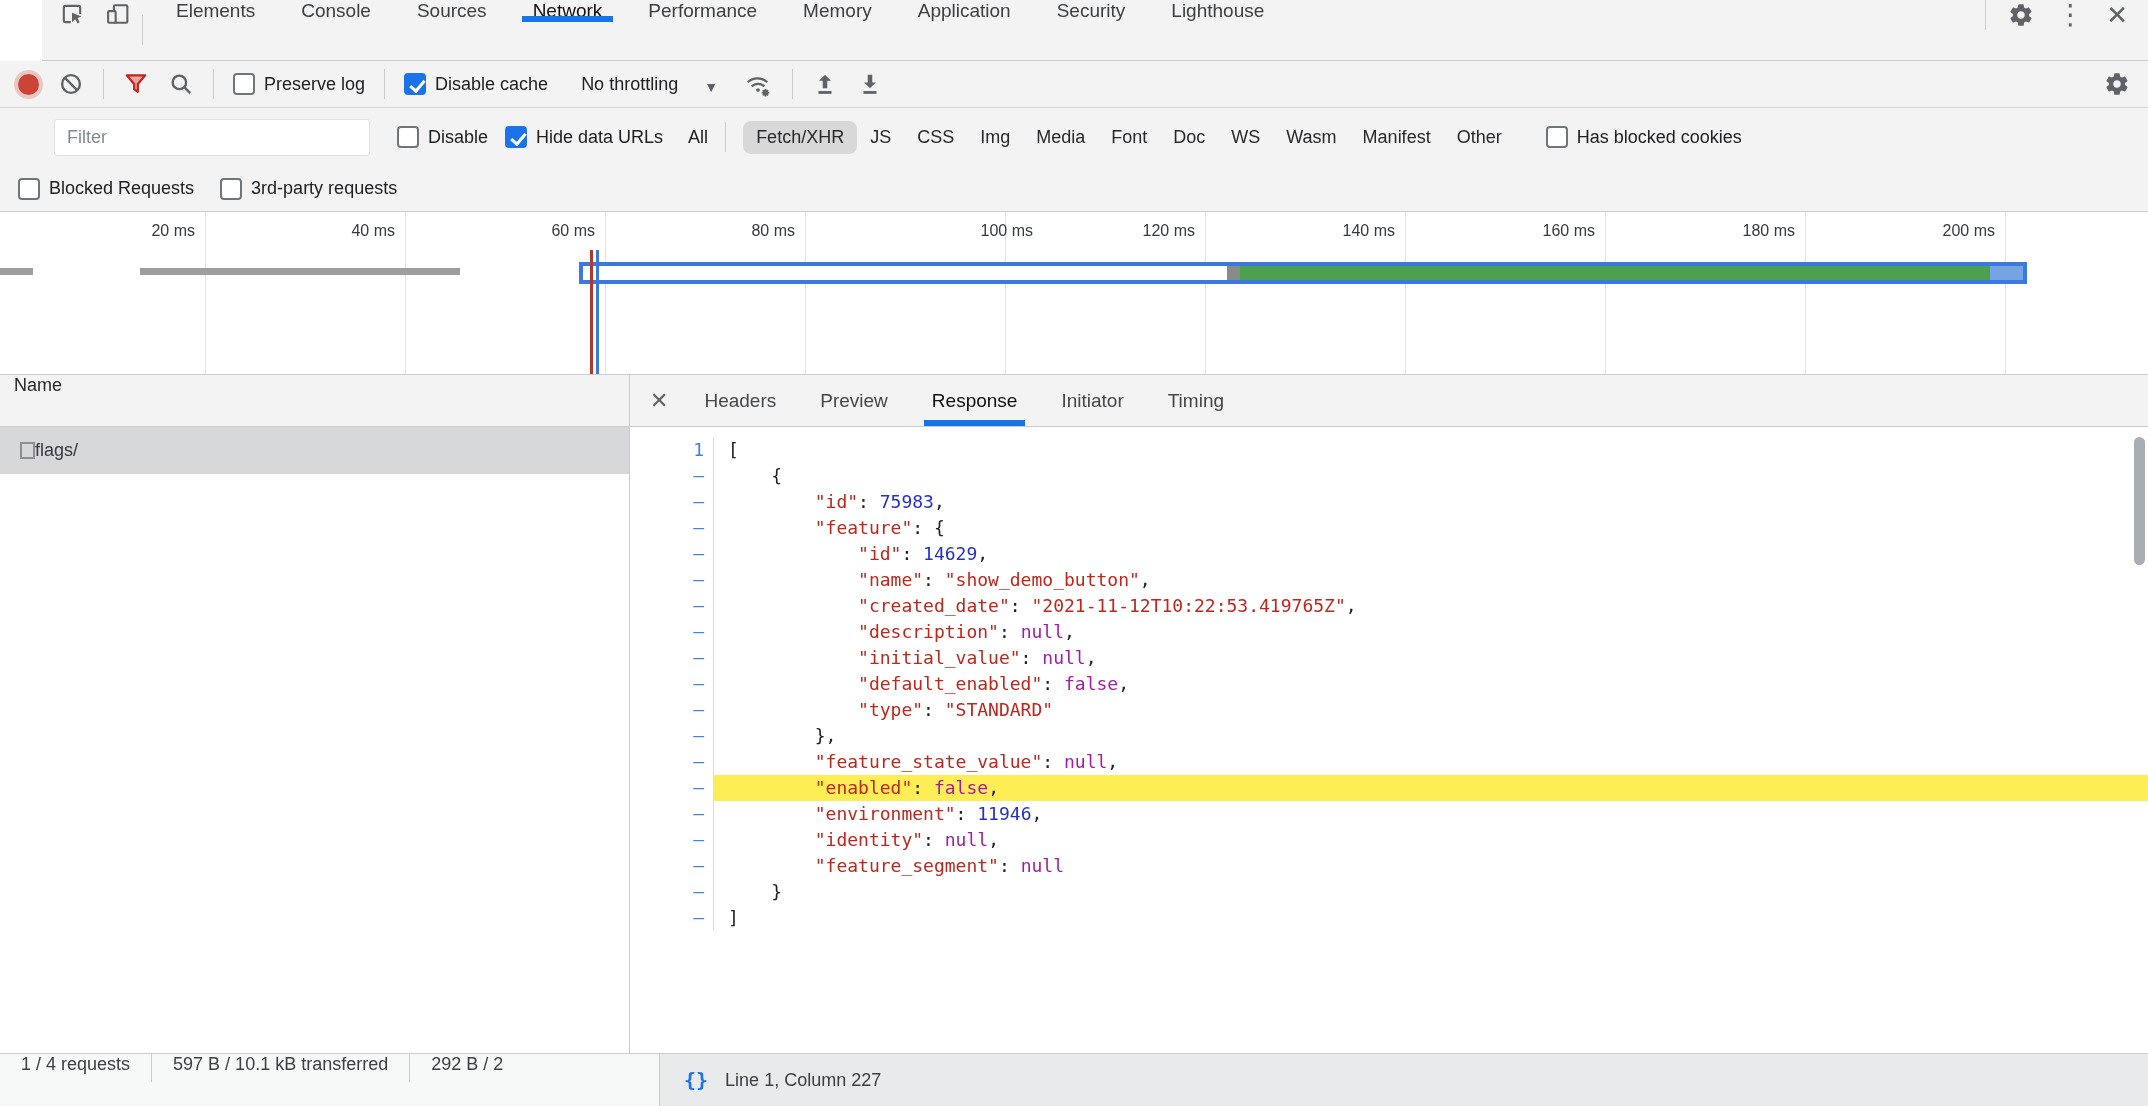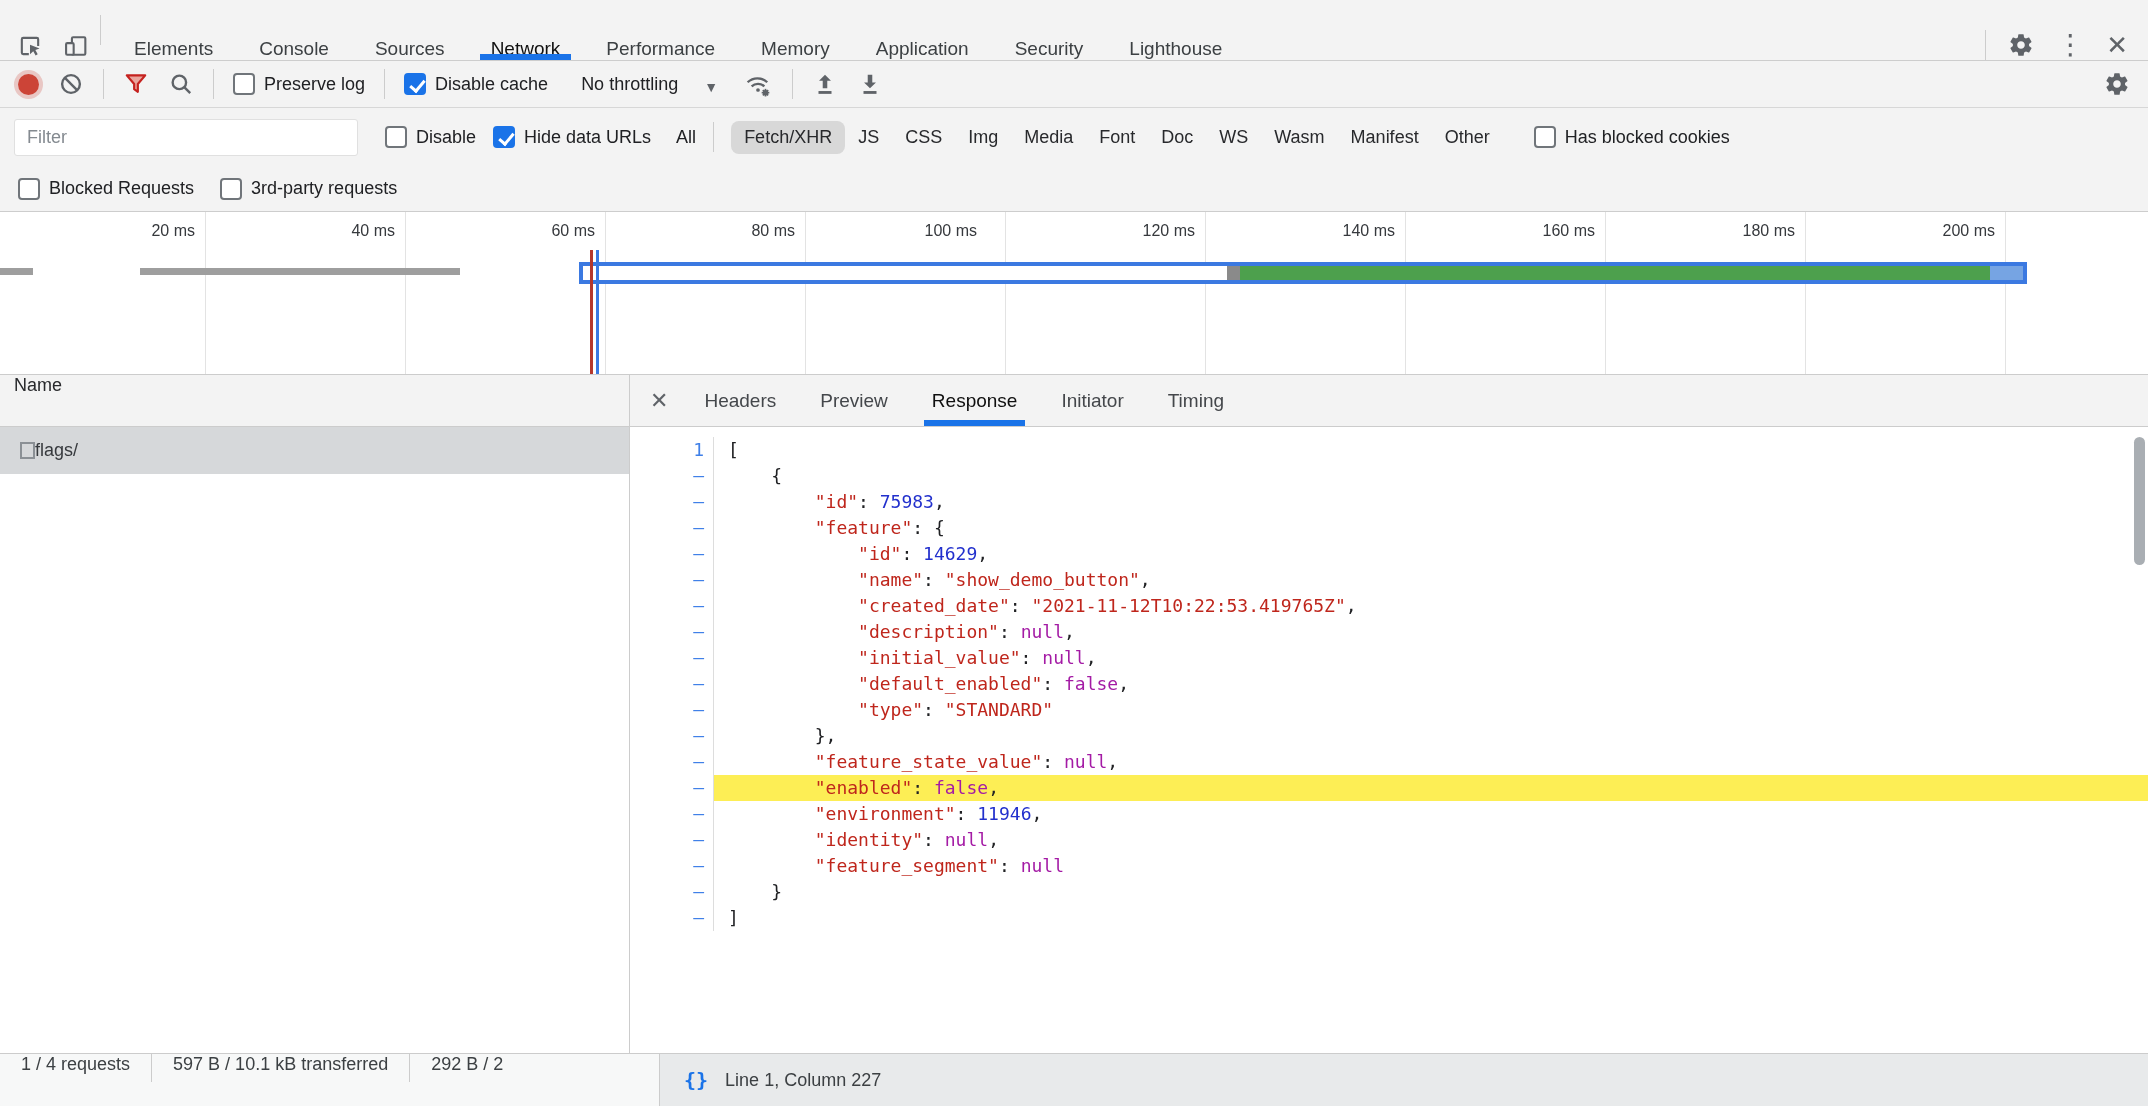--- a/index.html
+++ b/index.html
@@ -8,21 +8,21 @@
     font-family: "Liberation Sans", sans-serif;
     font-size: 18px; color: #202124; background: #fff;
     display: flex; flex-direction: column;
   }
   .icon { display: inline-flex; align-items: center; justify-content: center; color: #5f6368; }
   svg { display: block; }
 
   
   .tabbar {
     height: 61px; background: #f3f3f3; border-bottom: 1px solid #cdcdcd;
-    display: flex; align-items: flex-end; flex: none;
+    display: flex; align-items: flex-start; flex: none; margin-left: 42px;
   }
   .tabbar-left { display: flex; align-items: center; padding: 0 10px 0 16px; gap: 18px; }
   .vsep { width: 1px; height: 30px; background: #ccc; align-self: center; }
   .main-tabs { display: flex; align-items: stretch; margin-left: 10px; }
   .tab {
     position: relative; display: flex; align-items: center;
     padding: 0 23px; color: #3c4043; font-size: 19px; cursor: default;
   }
   .tab.active { color: #111; font-weight: 500; }
   .tab.active::after {
@@ -52,22 +52,22 @@
   .dd { display: flex; align-items: flex-end; gap: 26px; }
   .dd-arrow { font-size: 14px; color: #5f6368; }
   .toolbar .spacer, .filterbar .spacer { flex: 1; }
 
   
   .filterbar {
     height: 58px; background: #f3f3f3;
     display: flex; align-items: center; gap: 17px; padding: 0 14px; flex: none;
   }
   .filter-input {
-    width: 344px; height: 37px; background: #fff; border: 1px solid #e0e0e0;
-    border-radius: 3px; font: inherit; color: #202124; padding: 0 12px; outline: none;
+    width: 316px; height: 37px; background: #fff; border: 1px solid #e0e0e0;
+    border-radius: 3px; font: inherit; color: #202124; padding: 0 12px; outline: none; margin-left: 40px;
   }
   .filter-input::placeholder { color: #848a90; }
   .chips { display: flex; align-items: center; }
   .chip { padding: 6px 13px; border-radius: 8px; color: #28292c; white-space: nowrap; }
   .chip.active { background: #d8d8d8; }
 
   
   .blockedbar {
     height: 46px; background: #f3f3f3; border-bottom: 1px solid #cdcdcd;
     display: flex; align-items: center; gap: 26px; padding: 0 18px; flex: none;
@@ -290,21 +290,21 @@
 <div class="overview" id="overview">
     <div class="grid-line" style="left: 205px;"></div>
     <div class="tick-label" style="left: 45px;">20 ms</div>
     <div class="grid-line" style="left: 405px;"></div>
     <div class="tick-label" style="left: 245px;">40 ms</div>
     <div class="grid-line" style="left: 605px;"></div>
     <div class="tick-label" style="left: 445px;">60 ms</div>
     <div class="grid-line" style="left: 805px;"></div>
     <div class="tick-label" style="left: 645px;">80 ms</div>
     <div class="grid-line" style="left: 1005px;"></div>
-    <div class="tick-label" style="left: 827px;">100 ms</div>
+    <div class="tick-label" style="left: 883px;">100 ms</div>
     <div class="grid-line" style="left: 1205px;"></div>
     <div class="tick-label" style="left: 1045px;">120 ms</div>
     <div class="grid-line" style="left: 1405px;"></div>
     <div class="tick-label" style="left: 1245px;">140 ms</div>
     <div class="grid-line" style="left: 1605px;"></div>
     <div class="tick-label" style="left: 1445px;">160 ms</div>
     <div class="grid-line" style="left: 1805px;"></div>
     <div class="tick-label" style="left: 1645px;">180 ms</div>
     <div class="grid-line" style="left: 2005px;"></div>
     <div class="tick-label" style="left: 1845px;">200 ms</div>

